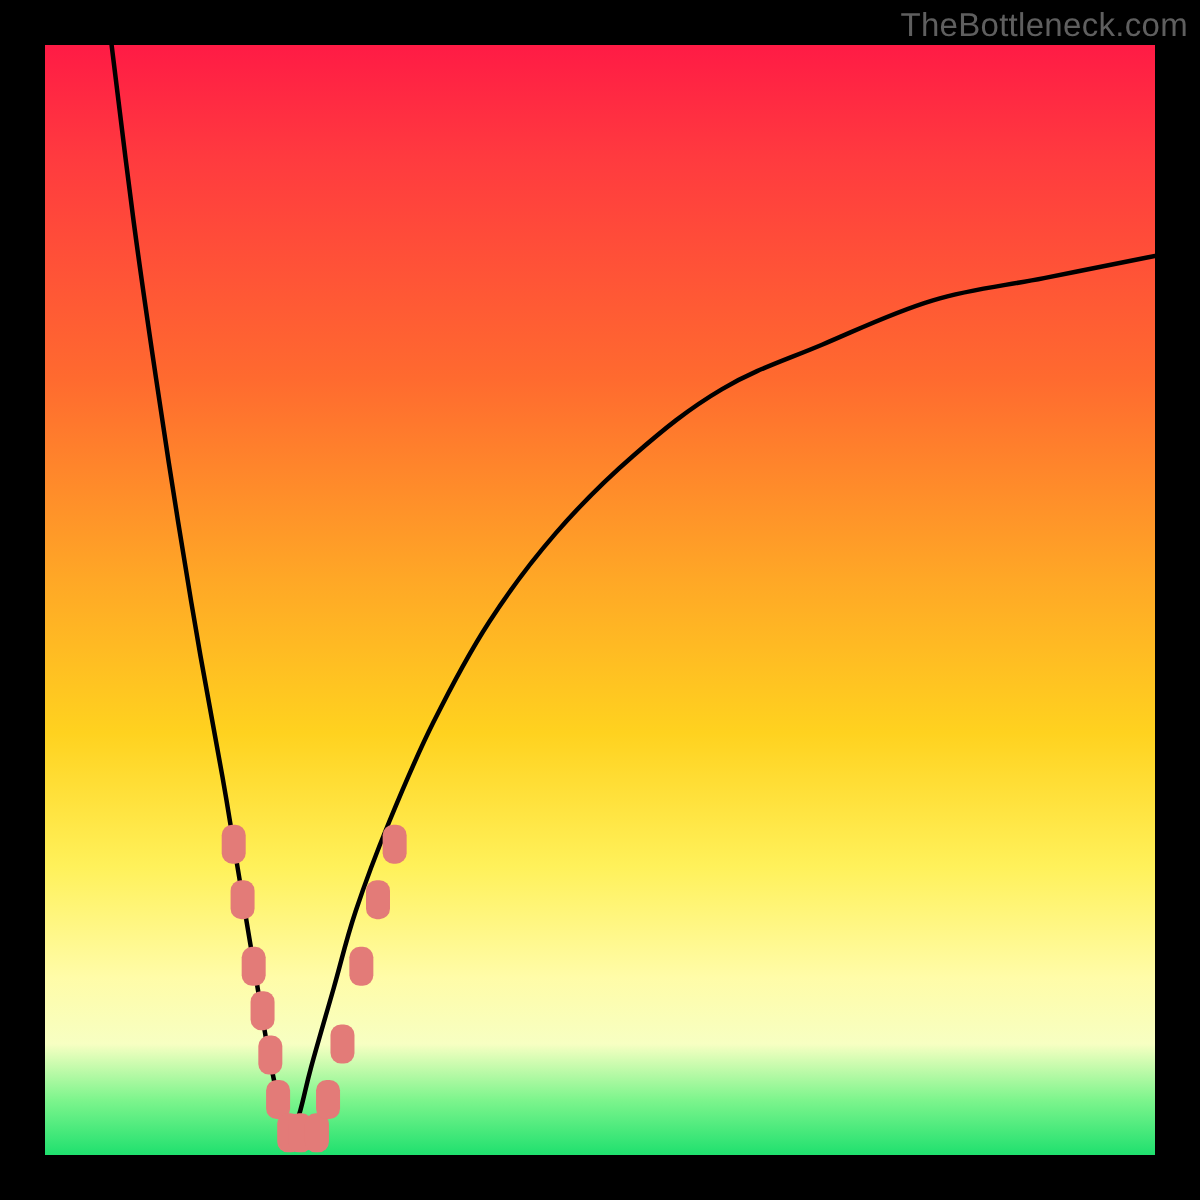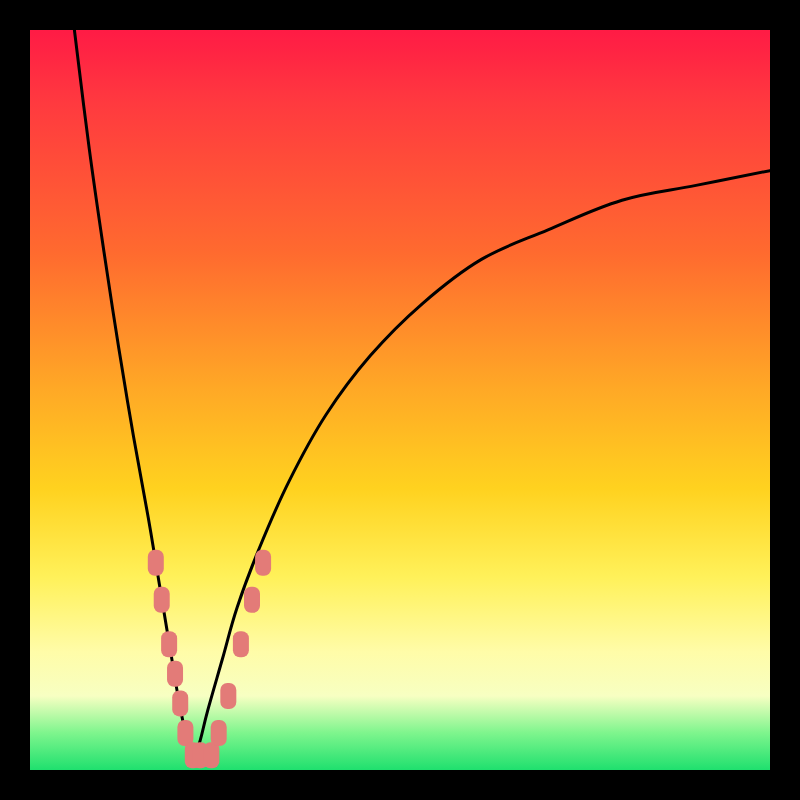--- a/index.html
+++ b/index.html
@@ -53,20 +53,21 @@
     left: 0;
     top: 0;
     width: 740px;
     height: 740px;
   }
 </style>
 </head>
 <body>
 
 <div class="frame">
+  <div class="watermark">TheBottleneck.com</div>
   <div class="plot-area">
     <svg class="curve-layer" viewBox="0 0 740 740" preserveAspectRatio="none">
       <g id="curves">
           <path d="M 44.40 0.00 C 47.06 21.31, 53.87 78.44, 59.20 118.40 C 64.53 158.36, 68.67 186.04, 74.00 222.00 C 79.33 257.96, 83.47 284.90, 88.80 318.20 C 94.13 351.50, 98.27 376.36, 103.60 407.00 C 108.93 437.64, 114.40 465.76, 118.40 488.40 C 122.40 511.04, 123.14 516.82, 125.80 532.80 C 128.46 548.78, 130.54 561.22, 133.20 577.20 C 135.86 593.18, 137.94 605.62, 140.60 621.60 C 143.26 637.58, 145.34 651.35, 148.00 666.00 C 150.66 680.65, 152.74 691.01, 155.40 703.00 C 158.06 714.99, 161.47 727.27, 162.80 732.60" fill="none" stroke="#000000" stroke-width="3" stroke-linecap="round"></path>
           <path d="M 162.80 732.60 C 164.13 728.60, 167.54 719.72, 170.20 710.40 C 172.86 701.08, 173.60 695.45, 177.60 680.80 C 181.60 666.15, 187.07 647.65, 192.40 629.00 C 197.73 610.35, 200.54 597.18, 207.20 577.20 C 213.86 557.22, 220.08 540.64, 229.40 518.00 C 238.72 495.36, 247.01 475.38, 259.00 451.40 C 270.99 427.42, 281.35 407.44, 296.00 384.80 C 310.65 362.16, 323.08 345.58, 340.40 325.60 C 357.72 305.62, 372.22 291.12, 392.20 273.80 C 412.18 256.48, 428.76 242.72, 451.40 229.40 C 474.04 216.08, 492.69 210.46, 518.00 199.80 C 543.31 189.14, 565.36 178.19, 592.00 170.20 C 618.64 162.21, 639.36 160.73, 666.00 155.40 C 692.64 150.07, 726.68 143.26, 740.00 140.60" fill="none" stroke="#000000" stroke-width="3" stroke-linecap="round"></path>
         </g>
       <g id="markers">
           <rect x="117.80" y="519.80" width="16" height="26" rx="7" ry="7" fill="#e37b78"></rect>
           <rect x="123.72" y="556.80" width="16" height="26" rx="7" ry="7" fill="#e37b78"></rect>
           <rect x="131.12" y="601.20" width="16" height="26" rx="7" ry="7" fill="#e37b78"></rect>

